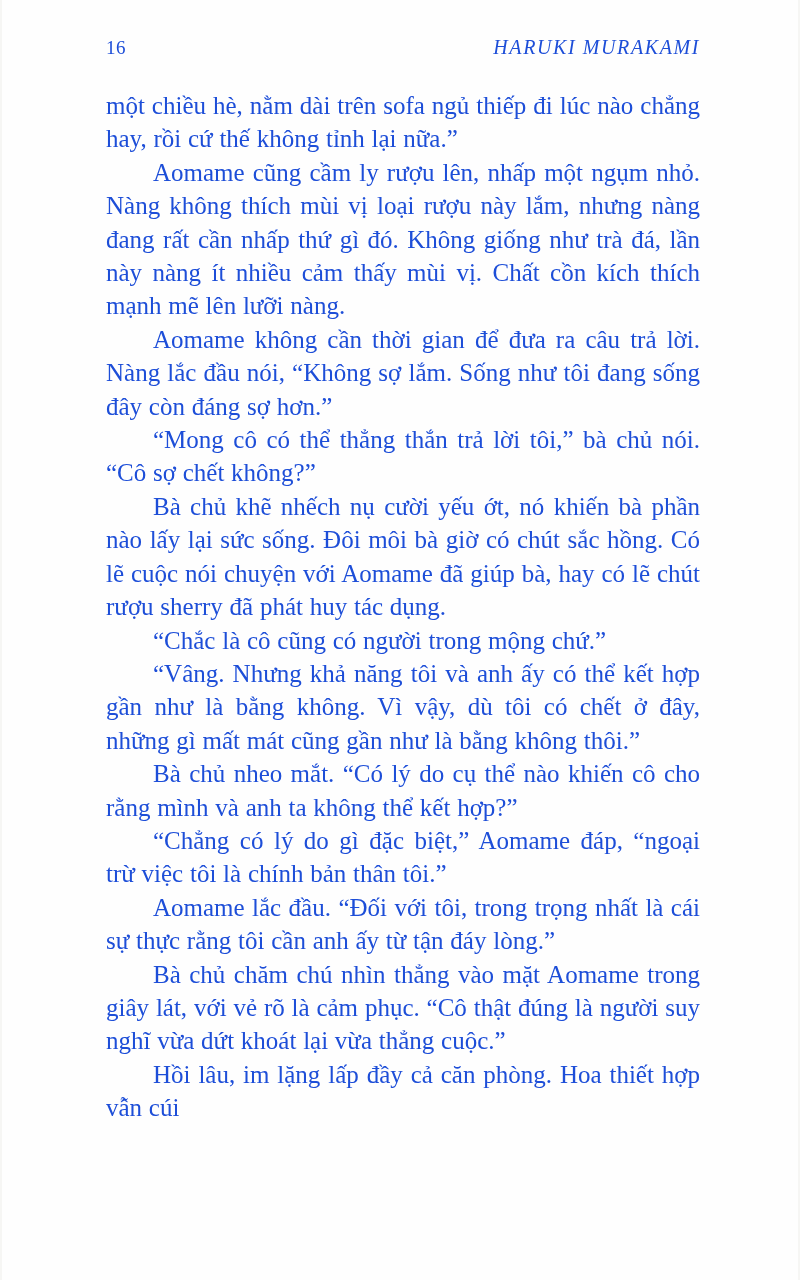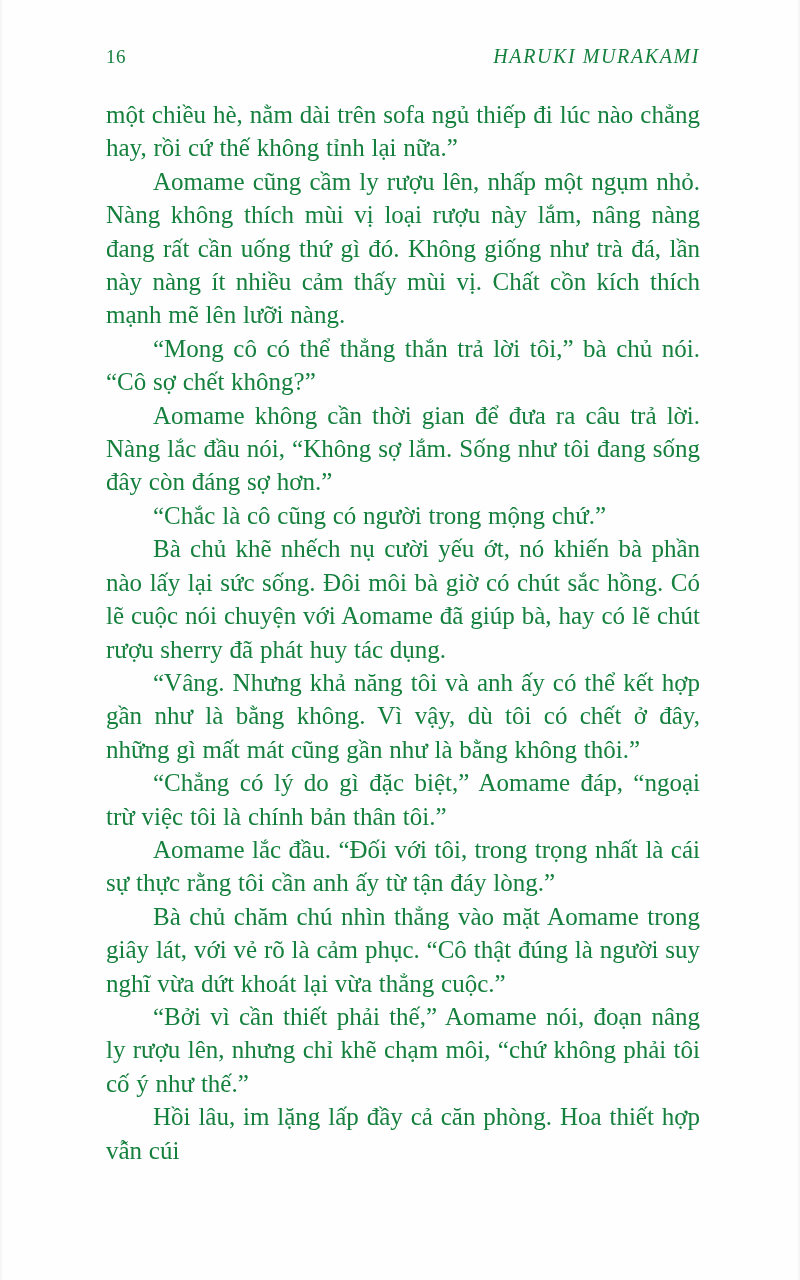--- a/index.html
+++ b/index.html
@@ -7,23 +7,23 @@
     padding: 0;
     background: #f6f6f4;
   }
   .page {
     position: relative;
     width: 796px;
     height: 1280px;
     margin: 0 auto;
     background: #fefefe;
     box-sizing: border-box;
-    padding: 45px 98px 40px 104px;
+    padding: 36px 98px 40px 104px;
     font-family: "Liberation Serif", "DejaVu Serif", serif;
-    color: #15803d;
+    color: #1d4ed8;
     overflow: hidden;
   }
   .running-header {
     display: flex;
     justify-content: space-between;
     align-items: baseline;
     font-size: 20px;
     margin-bottom: 30px;
   }
   .page-number {
@@ -54,25 +54,25 @@
 <body>
 
 <div class="page">
   <div class="running-header">
     <span class="page-number">16</span>
     <span class="running-head-title">HARUKI MURAKAMI</span>
   </div>
   <div class="page-body">
 
   <p class="para">một chiều hè, nằm dài trên sofa ngủ thiếp đi lúc nào chẳng hay, rồi cứ thế không tỉnh lại nữa.”</p>
-      <p class="para indent">Aomame cũng cầm ly rượu lên, nhấp một ngụm nhỏ. Nàng không thích mùi vị loại rượu này lắm, nâng nàng đang rất cần uống thứ gì đó. Không giống như trà đá, lần này nàng ít nhiều cảm thấy mùi vị. Chất cồn kích thích mạnh mẽ lên lưỡi nàng.</p>
+      <p class="para indent">Aomame cũng cầm ly rượu lên, nhấp một ngụm nhỏ. Nàng không thích mùi vị loại rượu này lắm, nhưng nàng đang rất cần nhấp thứ gì đó. Không giống như trà đá, lần này nàng ít nhiều cảm thấy mùi vị. Chất cồn kích thích mạnh mẽ lên lưỡi nàng.</p>
+      <p class="para indent">Aomame không cần thời gian để đưa ra câu trả lời. Nàng lắc đầu nói, “Không sợ lắm. Sống như tôi đang sống đây còn đáng sợ hơn.”</p>
       <p class="para indent">“Mong cô có thể thẳng thắn trả lời tôi,” bà chủ nói. “Cô sợ chết không?”</p>
-      <p class="para indent">Aomame không cần thời gian để đưa ra câu trả lời. Nàng lắc đầu nói, “Không sợ lắm. Sống như tôi đang sống đây còn đáng sợ hơn.”</p>
+      <p class="para indent">Bà chủ khẽ nhếch nụ cười yếu ớt, nó khiến bà phần nào lấy lại sức sống. Đôi môi bà giờ có chút sắc hồng. Có lẽ cuộc nói chuyện với Aomame đã giúp bà, hay có lẽ chút rượu sherry đã phát huy tác dụng.</p>
       <p class="para indent">“Chắc là cô cũng có người trong mộng chứ.”</p>
-      <p class="para indent">Bà chủ khẽ nhếch nụ cười yếu ớt, nó khiến bà phần nào lấy lại sức sống. Đôi môi bà giờ có chút sắc hồng. Có lẽ cuộc nói chuyện với Aomame đã giúp bà, hay có lẽ chút rượu sherry đã phát huy tác dụng.</p>
       <p class="para indent">“Vâng. Nhưng khả năng tôi và anh ấy có thể kết hợp gần như là bằng không. Vì vậy, dù tôi có chết ở đây, những gì mất mát cũng gần như là bằng không thôi.”</p>
+      <p class="para indent">Bà chủ nheo mắt. “Có lý do cụ thể nào khiến cô cho rằng mình và anh ta không thể kết hợp?”</p>
       <p class="para indent">“Chẳng có lý do gì đặc biệt,” Aomame đáp, “ngoại trừ việc tôi là chính bản thân tôi.”</p>
       <p class="para indent">Aomame lắc đầu. “Đối với tôi, trong trọng nhất là cái sự thực rằng tôi cần anh ấy từ tận đáy lòng.”</p>
       <p class="para indent">Bà chủ chăm chú nhìn thẳng vào mặt Aomame trong giây lát, với vẻ rõ là cảm phục. “Cô thật đúng là người suy nghĩ vừa dứt khoát lại vừa thẳng cuộc.”</p>
-      <p class="para indent">“Bởi vì cần thiết phải thế,” Aomame nói, đoạn nâng ly rượu lên, nhưng chỉ khẽ chạm môi, “chứ không phải tôi cố ý như thế.”</p>
       <p class="para indent">Hồi lâu, im lặng lấp đầy cả căn phòng. Hoa thiết hợp vẫn cúi</p>
     </div>
 </div>
 
 </body></html>

